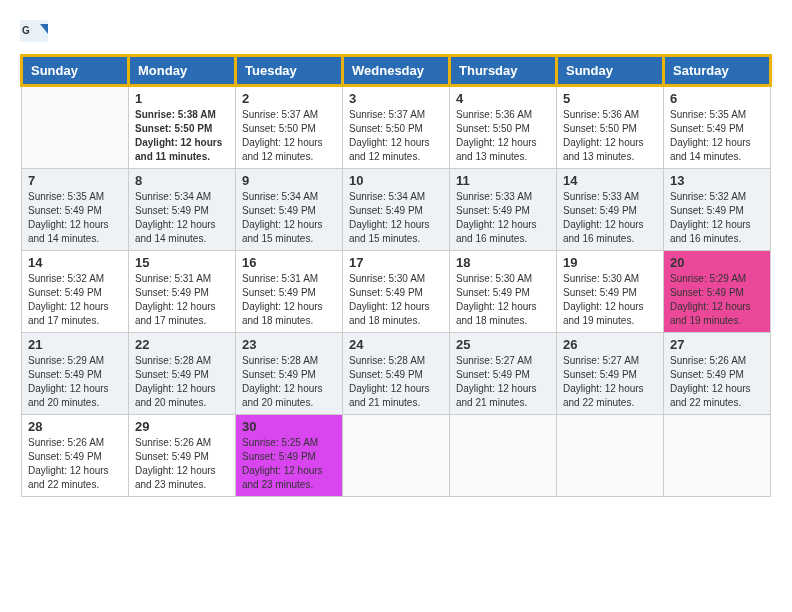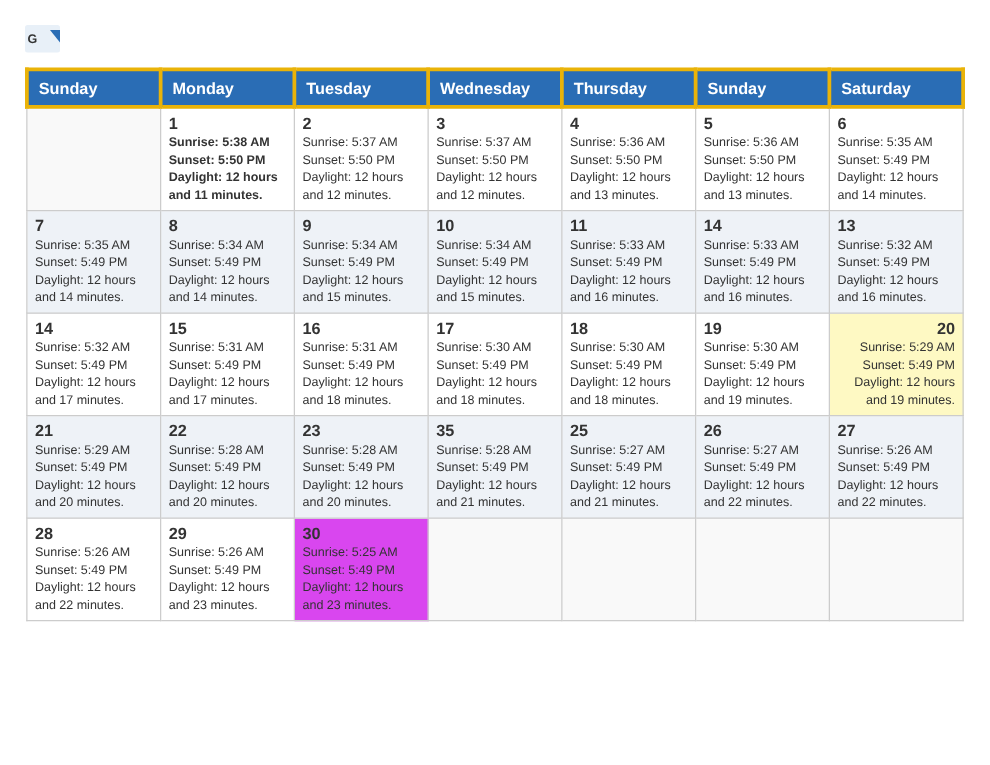--- a/index.html
+++ b/index.html
@@ -247,21 +247,21 @@
 Daylight: 12 hours
 and 18 minutes.</div>
         </td>
         <td style="background-color: rgb(255, 255, 255);">
           <span class="day-number">19</span>
           <div class="day-info" style="white-space: pre-line;">Sunrise: 5:30 AM
 Sunset: 5:49 PM
 Daylight: 12 hours
 and 19 minutes.</div>
         </td>
-        <td style="background-color: #fef9c3; text-align: right;">
+        <td style="background-color: #ec4899;">
           <span class="day-number">20</span>
           <div class="day-info" style="white-space: pre-line;">Sunrise: 5:29 AM
 Sunset: 5:49 PM
 Daylight: 12 hours
 and 19 minutes.</div>
         </td>
       </tr>
       <tr>
         <td style="background-color: rgb(238, 242, 247);">
           <span class="day-number">21</span>
@@ -278,21 +278,21 @@
 and 20 minutes.</div>
         </td>
         <td style="background-color: rgb(238, 242, 247);">
           <span class="day-number">23</span>
           <div class="day-info" style="white-space: pre-line;">Sunrise: 5:28 AM
 Sunset: 5:49 PM
 Daylight: 12 hours
 and 20 minutes.</div>
         </td>
         <td style="background-color: rgb(238, 242, 247);">
-          <span class="day-number">35</span>
+          <span class="day-number">24</span>
           <div class="day-info" style="white-space: pre-line;">Sunrise: 5:28 AM
 Sunset: 5:49 PM
 Daylight: 12 hours
 and 21 minutes.</div>
         </td>
         <td style="background-color: rgb(238, 242, 247);">
           <span class="day-number">25</span>
           <div class="day-info" style="white-space: pre-line;">Sunrise: 5:27 AM
 Sunset: 5:49 PM
 Daylight: 12 hours

